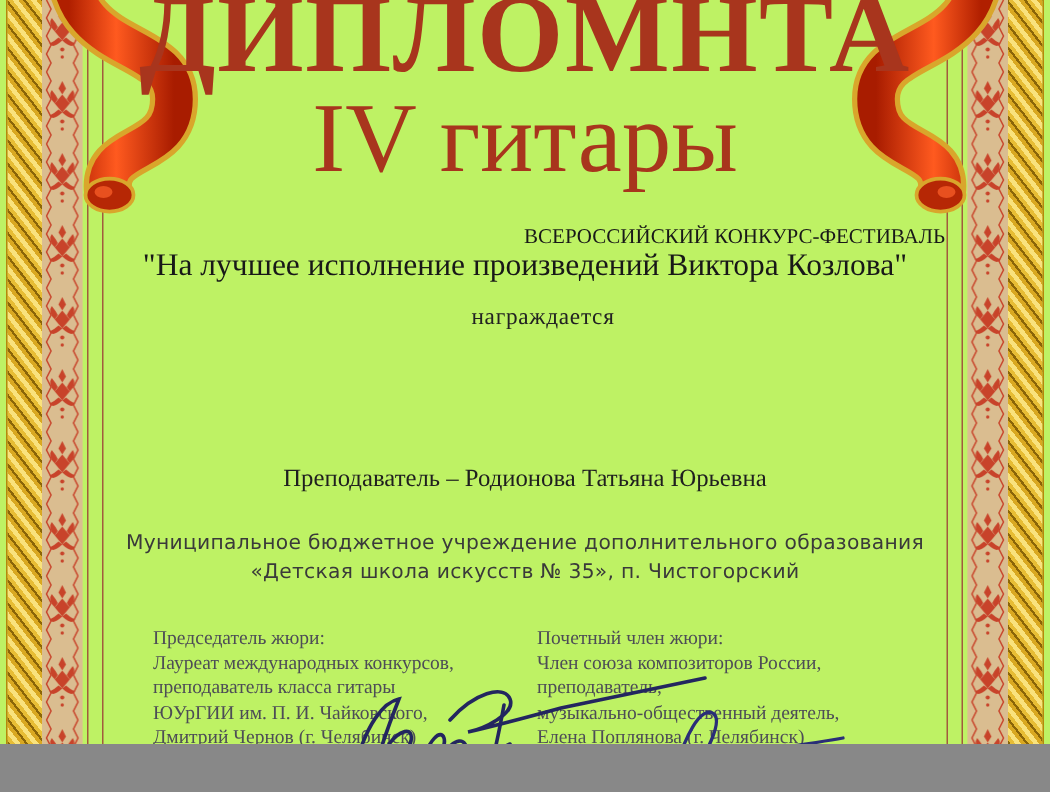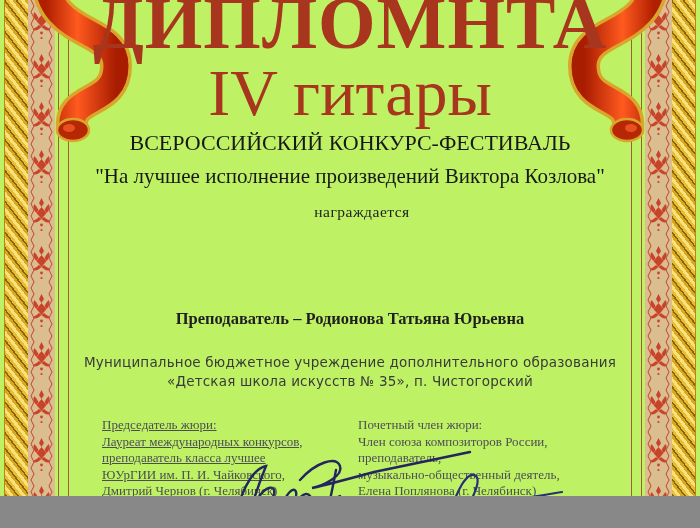--- a/index.html
+++ b/index.html
@@ -22,29 +22,29 @@
   .tanband svg{display:block;width:27px;height:100%;}
   .thinline{position:absolute;top:0;bottom:0;width:1px;background:#9c4136;opacity:.85;}
   
   .ribbon{position:absolute;top:-8px;width:120px;height:160px;}
   .ribbon.left{left:16px;}
   .ribbon.right{right:16px;transform:scaleX(-1);}
   
   .ctext{position:absolute;left:70px;right:70px;text-align:center;line-height:1;}
   .title{top:-14px;font-size:74px;font-weight:bold;letter-spacing:1px;}
   .place{top:60px;font-size:66px;}
-  .fest1{top:132px;font-size:22px;color:#181818;}
+  .fest1{top:152px;font-size:14px;color:#181818;text-align:right;}
   .fest2{top:166px;font-size:21px;color:#181818;}
   .awarded{top:204px;font-size:15.5px;color:#222;letter-spacing:.5px;margin-left:24px;}
   .name{top:238px;font-size:52px;}
-  .teacher{top:311px;font-size:16.5px;font-weight:700;color:#1f1f1f;}
+  .teacher{top:311px;font-size:16.5px;font-weight:400;color:#1f1f1f;}
   .institution{top:353px;font-size:13.5px;line-height:19px;color:#3a3a3a;
     font-family:"DejaVu Sans",sans-serif;letter-spacing:.2px;text-align:center;}
   .jury{position:absolute;top:417px;font-size:13px;line-height:16.5px;color:#4d4d56;}
-  .jury.leftcol{left:102px;width:250px;text-decoration:underline;}
+  .jury.leftcol{left:102px;width:250px;}
   .jury.rightcol{left:358px;width:250px;}
   .fragment{position:absolute;font-size:13px;color:#474747;}
   
   .overlay{position:absolute;left:0;top:0;width:700px;height:528px;pointer-events:none;}
 </style>
 </head>
 <body>
 
 <div class="page">
 
@@ -112,21 +112,21 @@
   <div class="ctext awarded">награждается</div>
   <div class="ctext teacher">Преподаватель – Родионова Татьяна Юрьевна</div>
   <div class="ctext institution">
     <div>Муниципальное бюджетное учреждение дополнительного образования</div>
     <div>«Детская школа искусств № 35», п. Чистогорский</div>
   </div>
 
   <div class="jury leftcol">
     <div>Председатель жюри:</div>
     <div>Лауреат международных конкурсов,</div>
-    <div>преподаватель класса лучшее</div>
+    <div>преподаватель класса гитары</div>
     <div>ЮУрГИИ им. П. И. Чайковского,</div>
     <div>Дмитрий Чернов (г. Челябинск)</div>
   </div>
   <div class="jury rightcol">
     <div>Почетный член жюри:</div>
     <div>Член союза композиторов России,</div>
     <div>преподаватель,</div>
     <div>музыкально-общественный деятель,</div>
     <div>Елена Поплянова (г. Челябинск)</div>
   </div>

